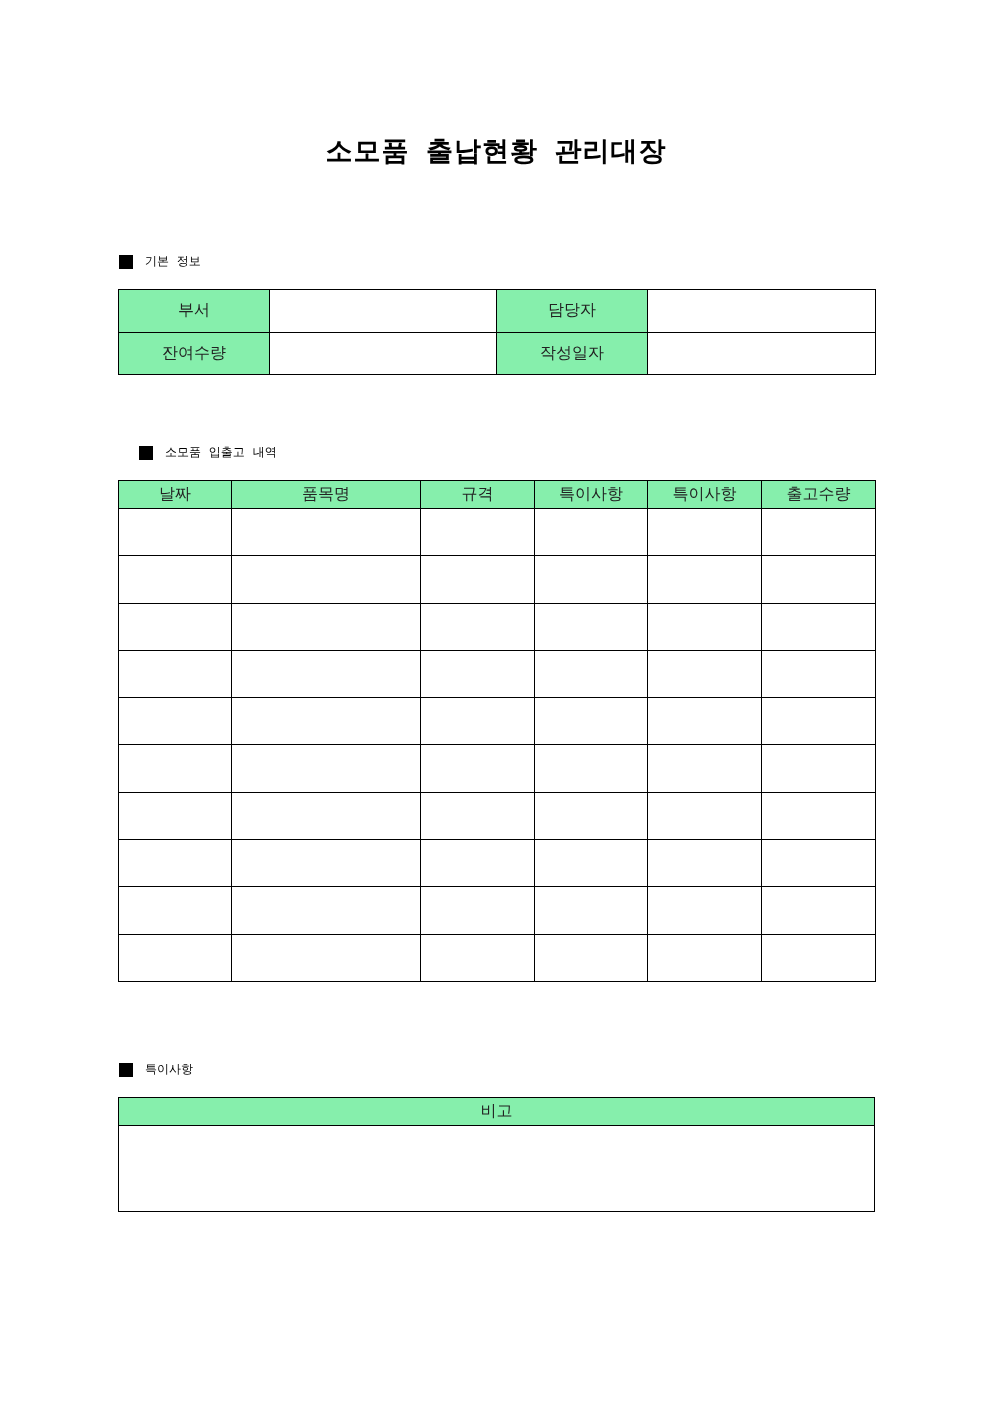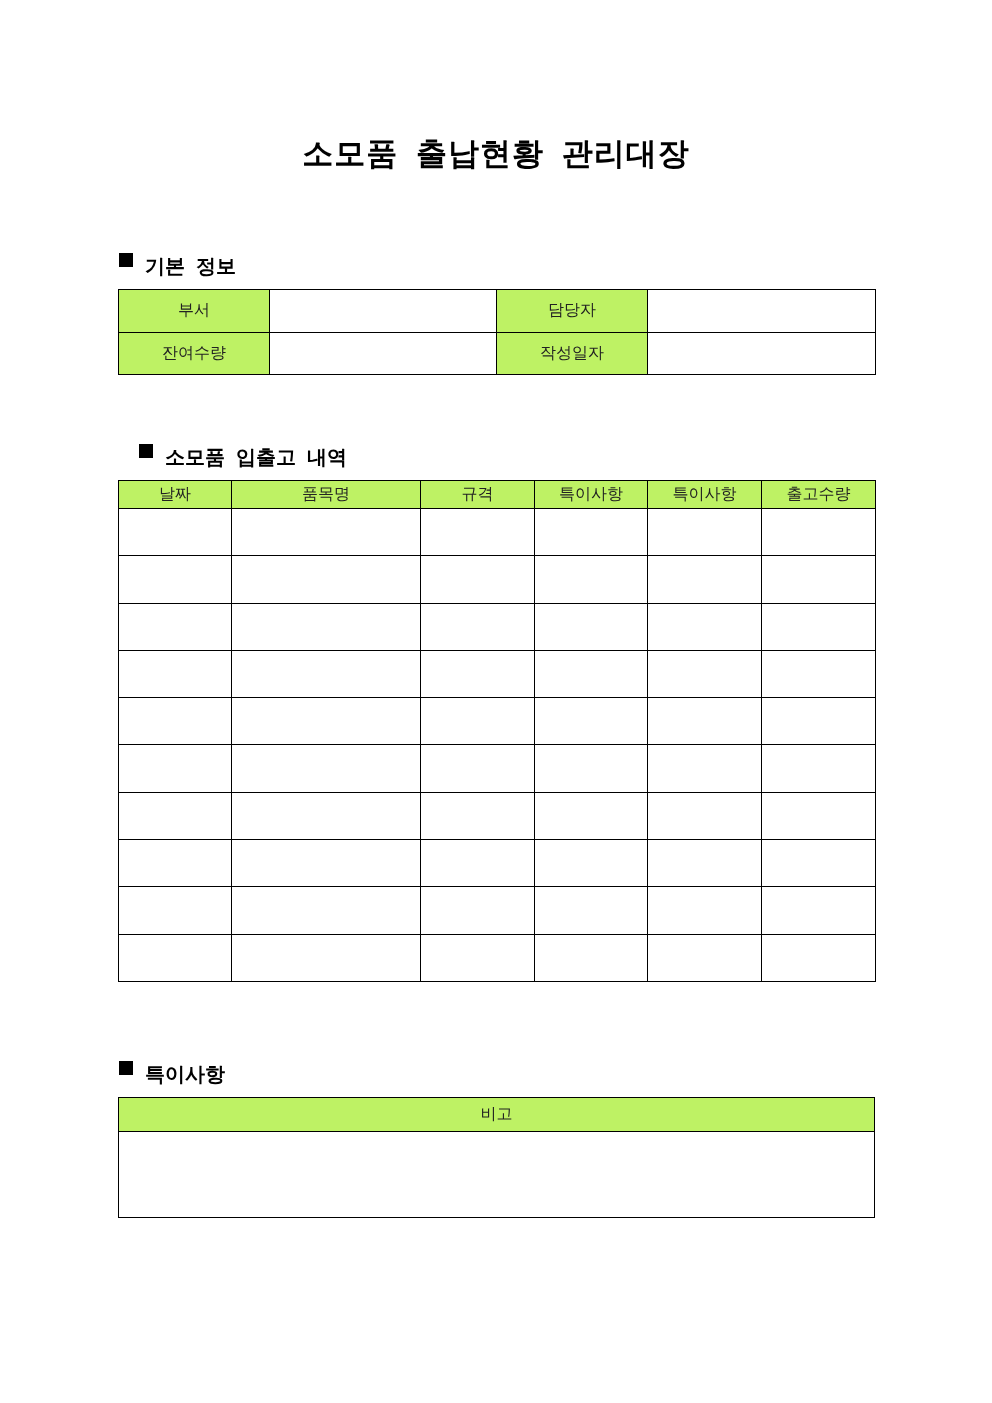--- a/index.html
+++ b/index.html
@@ -6,32 +6,32 @@
   html, body { width: 992px; height: 1403px; background: #ffffff; }
   body {
     position: relative;
     font-family: "DejaVu Sans", "Liberation Sans", sans-serif;
     color: #000;
   }
   .title {
     position: absolute;
     left: 0; top: 133px; width: 992px;
     text-align: center;
-    font-size: 31px;
+    font-size: 27px;
     font-weight: bold;
     letter-spacing: 1px;
     word-spacing: 6px;
   }
   .section-heading {
     position: absolute;
     left: 119px;
-    font-size: 20px;
-    font-weight: bold;
+    font-size: 12px;
+    font-weight: normal;
     display: flex;
-    align-items: flex-start;
+    align-items: center;
     word-spacing: 4px;
   }
   .section-heading .bullet {
     display: inline-block;
     width: 14px; height: 14px;
     background: #000;
     margin-right: 12px;
   }
   table {
     position: absolute;
@@ -41,28 +41,28 @@
     table-layout: fixed;
   }
   td, th {
     border: 1.5px solid #000;
     font-weight: normal;
     font-size: 16px;
     text-align: center;
     vertical-align: middle;
     color: #222;
   }
-  .hdr { background: #bef264; }
+  .hdr { background: #86efac; }
   #info-table { top: 289px; }
   #info-table td { height: 42.5px; }
   #ledger-table { top: 480px; }
   #ledger-table th { height: 28px; }
   #ledger-table td { height: 47.3px; }
   #notes-table { top: 1097px; }
-  #notes-table th { height: 34px; }
+  #notes-table th { height: 28px; }
   #notes-table td { height: 86px; }
 </style>
 </head>
 <body>
 
 <div class="title">소모품 출납현황 관리대장</div>
 
 <div class="section-heading" style="top:253px;">
   <span class="bullet"></span>
   <span>기본 정보</span>

